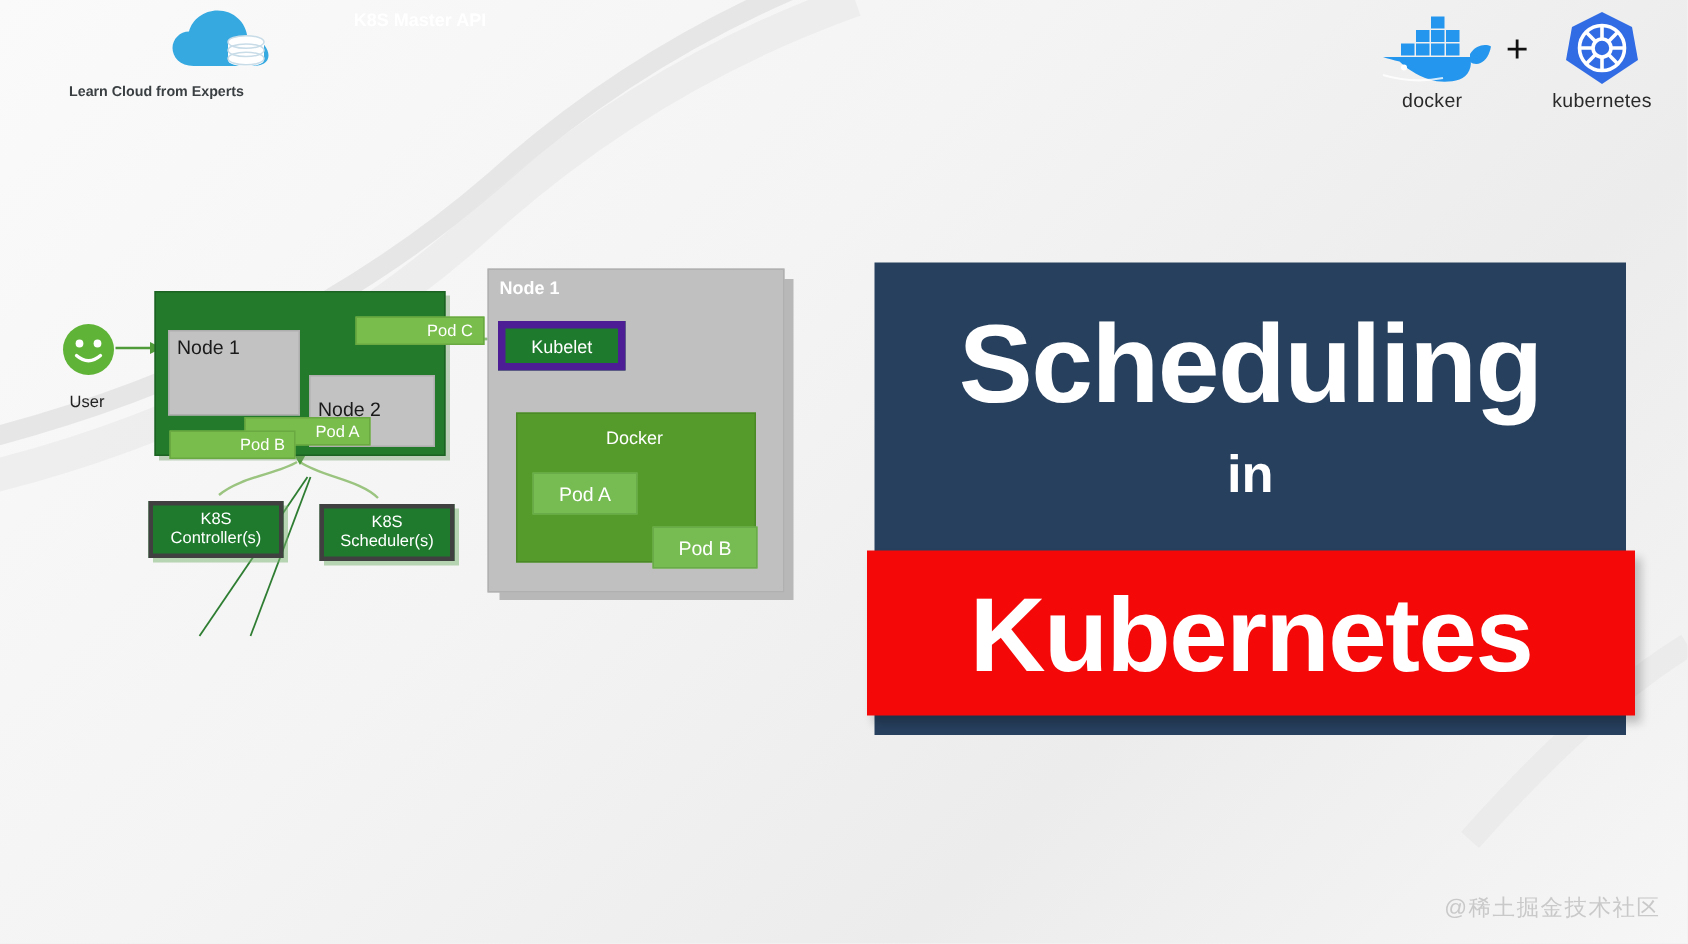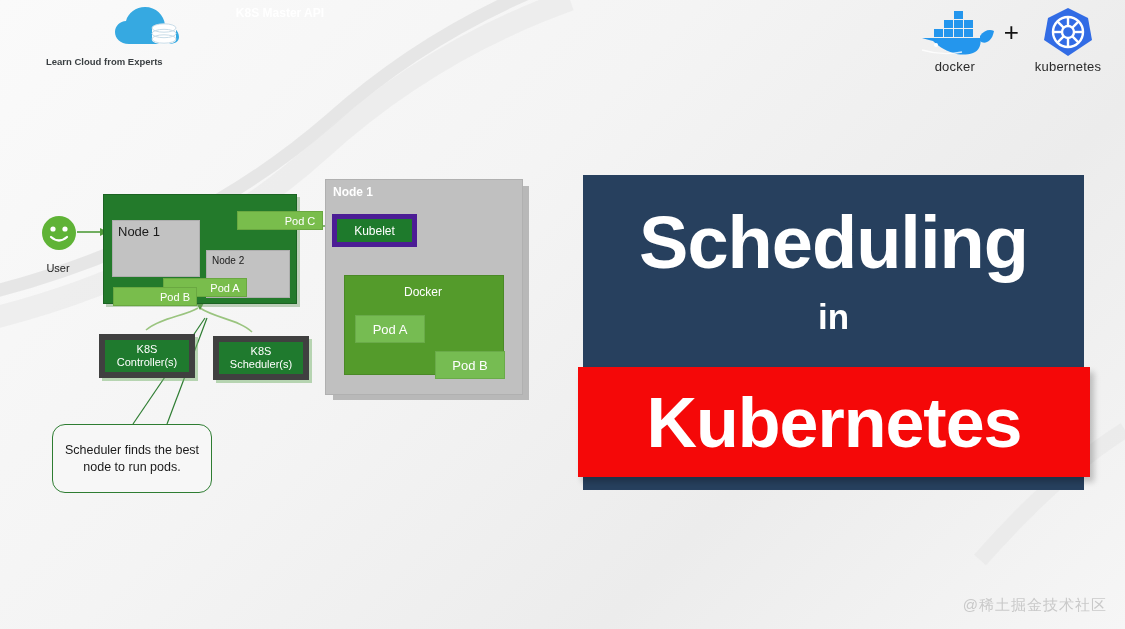--- a/index.html
+++ b/index.html
@@ -50,35 +50,35 @@
   }
   #node1-box{
     position:absolute;left:112px;top:220px;width:86px;height:55px;
     background:#c2c2c2;border:1px solid #aeaeae;
   }
   #node1-label{position:absolute;left:118px;top:224px;font-size:13px;color:#1a1a1a;}
   #node2-box{
     position:absolute;left:206px;top:250px;width:82px;height:46px;
     background:#c2c2c2;border:1px solid #aeaeae;
   }
-  #node2-label{position:absolute;left:212px;top:255px;font-size:10px;color:#1a1a1a;}
+  #node2-label{position:absolute;left:212px;top:265px;font-size:13px;color:#1a1a1a;}
   .pod-chip{
     position:absolute;background:#79bd4c;border:1px solid #6aa841;
     color:#ffffff;font-size:11px;
     display:flex;align-items:center;justify-content:center;padding-left:40px;
   }
   #pod-c{left:237px;top:211px;width:44px;height:17px;}
   #pod-a{left:163px;top:278px;width:42px;height:17px;}
   #pod-b{left:113px;top:287px;width:42px;height:17px;}
   
   #user-face{position:absolute;left:40px;top:214px;}
   #user-label{position:absolute;left:40px;top:262px;width:36px;text-align:center;font-size:11px;color:#222;}
   
   .ctrl-box{
-    position:absolute;background:#1f7a2e;border:6px solid #404040;
+    position:absolute;background:#1f7a2e;border:3px solid #404040;
     box-shadow:3px 3px 0 rgba(120,180,110,.5);
     color:#fff;font-size:11px;line-height:13px;text-align:center;
     display:flex;flex-direction:column;align-items:center;justify-content:center;
   }
   #ctrl-controllers{left:99px;top:334px;width:84px;height:32px;}
   #ctrl-schedulers{left:213px;top:336px;width:84px;height:32px;}
   
   #callout{
     position:absolute;left:52px;top:424px;width:158px;height:67px;
     background:#f7f7f7;border:1.4px solid #2e7d32;border-radius:13px;
@@ -250,21 +250,20 @@
 
   <div id="ctrl-controllers" class="ctrl-box">
     <span>K8S</span>
     <span>Controller(s)</span>
   </div>
   <div id="ctrl-schedulers" class="ctrl-box">
     <span>K8S</span>
     <span>Scheduler(s)</span>
   </div>
 
-  <div id="callout">Scheduler finds the best node to run pods.</div>
 
   <div id="node-panel-shadow"></div>
   <div id="node-panel"></div>
   <div id="node-panel-title" class="dg-text">Node 1</div>
   <div id="kubelet-box">Kubelet</div>
   <div id="docker-box"></div>
   <div id="docker-title" class="dg-text">Docker</div>
   <div id="dpod-a" class="docker-pod">Pod A</div>
   <div id="dpod-b" class="docker-pod">Pod B</div>
 </div>

